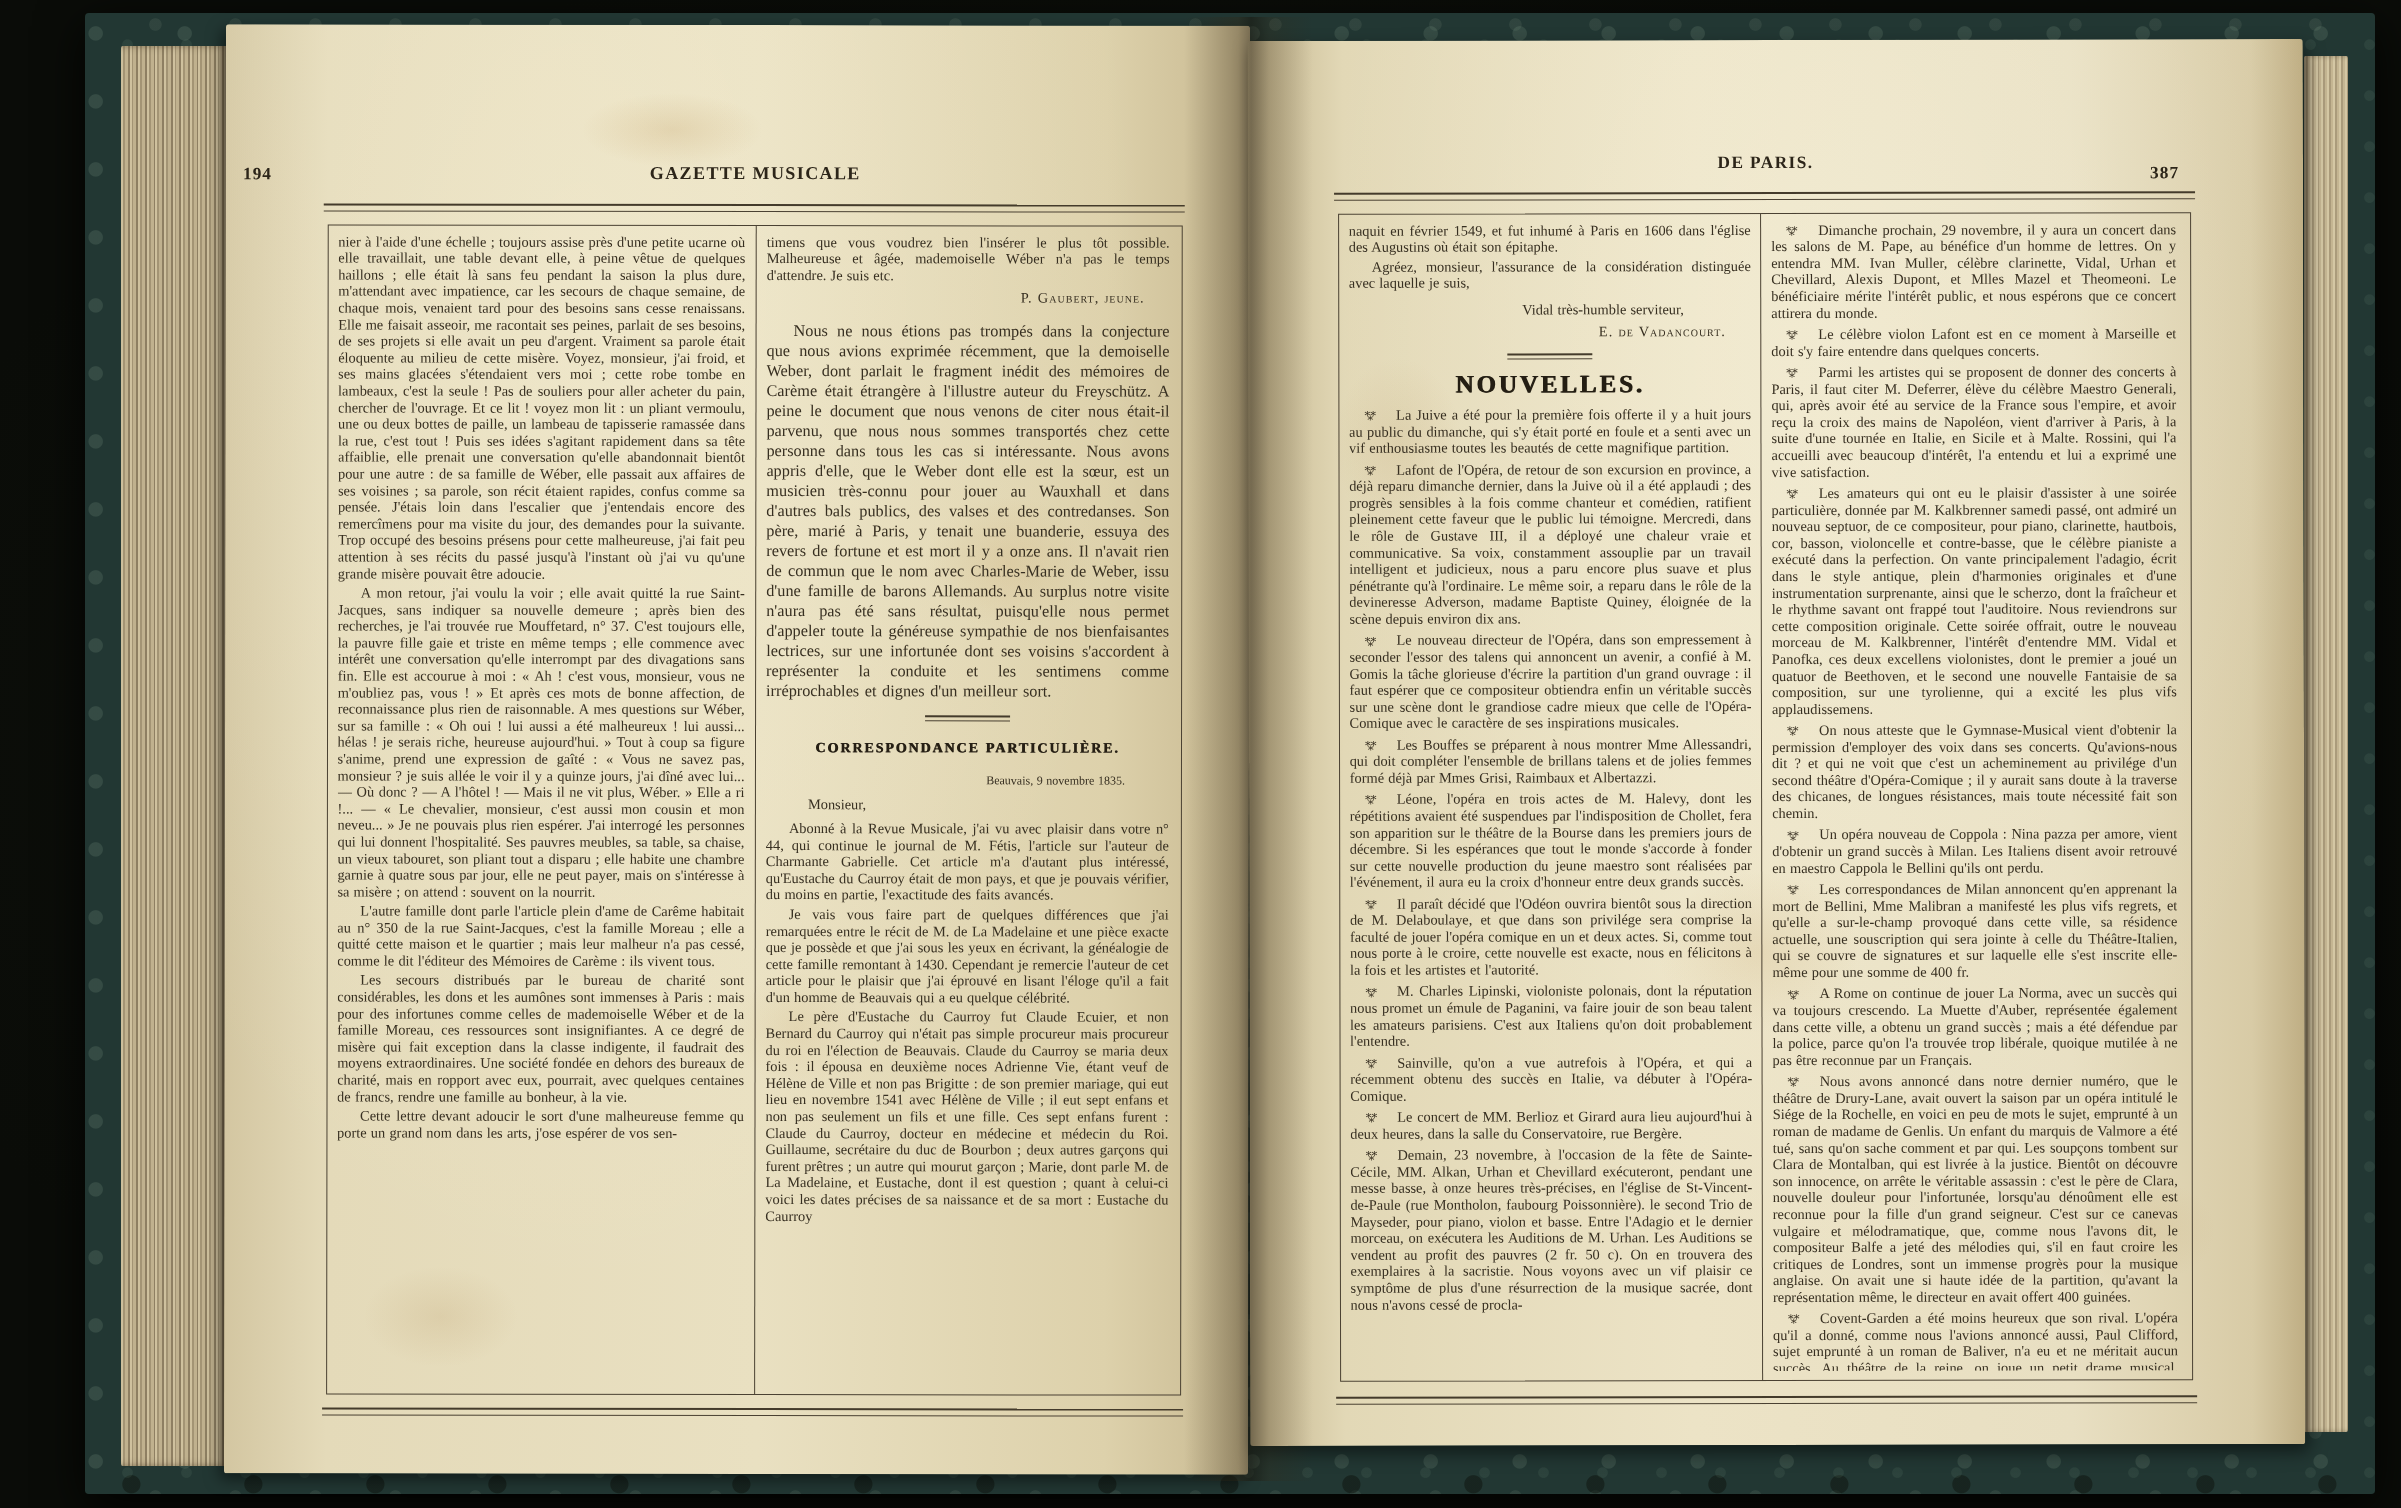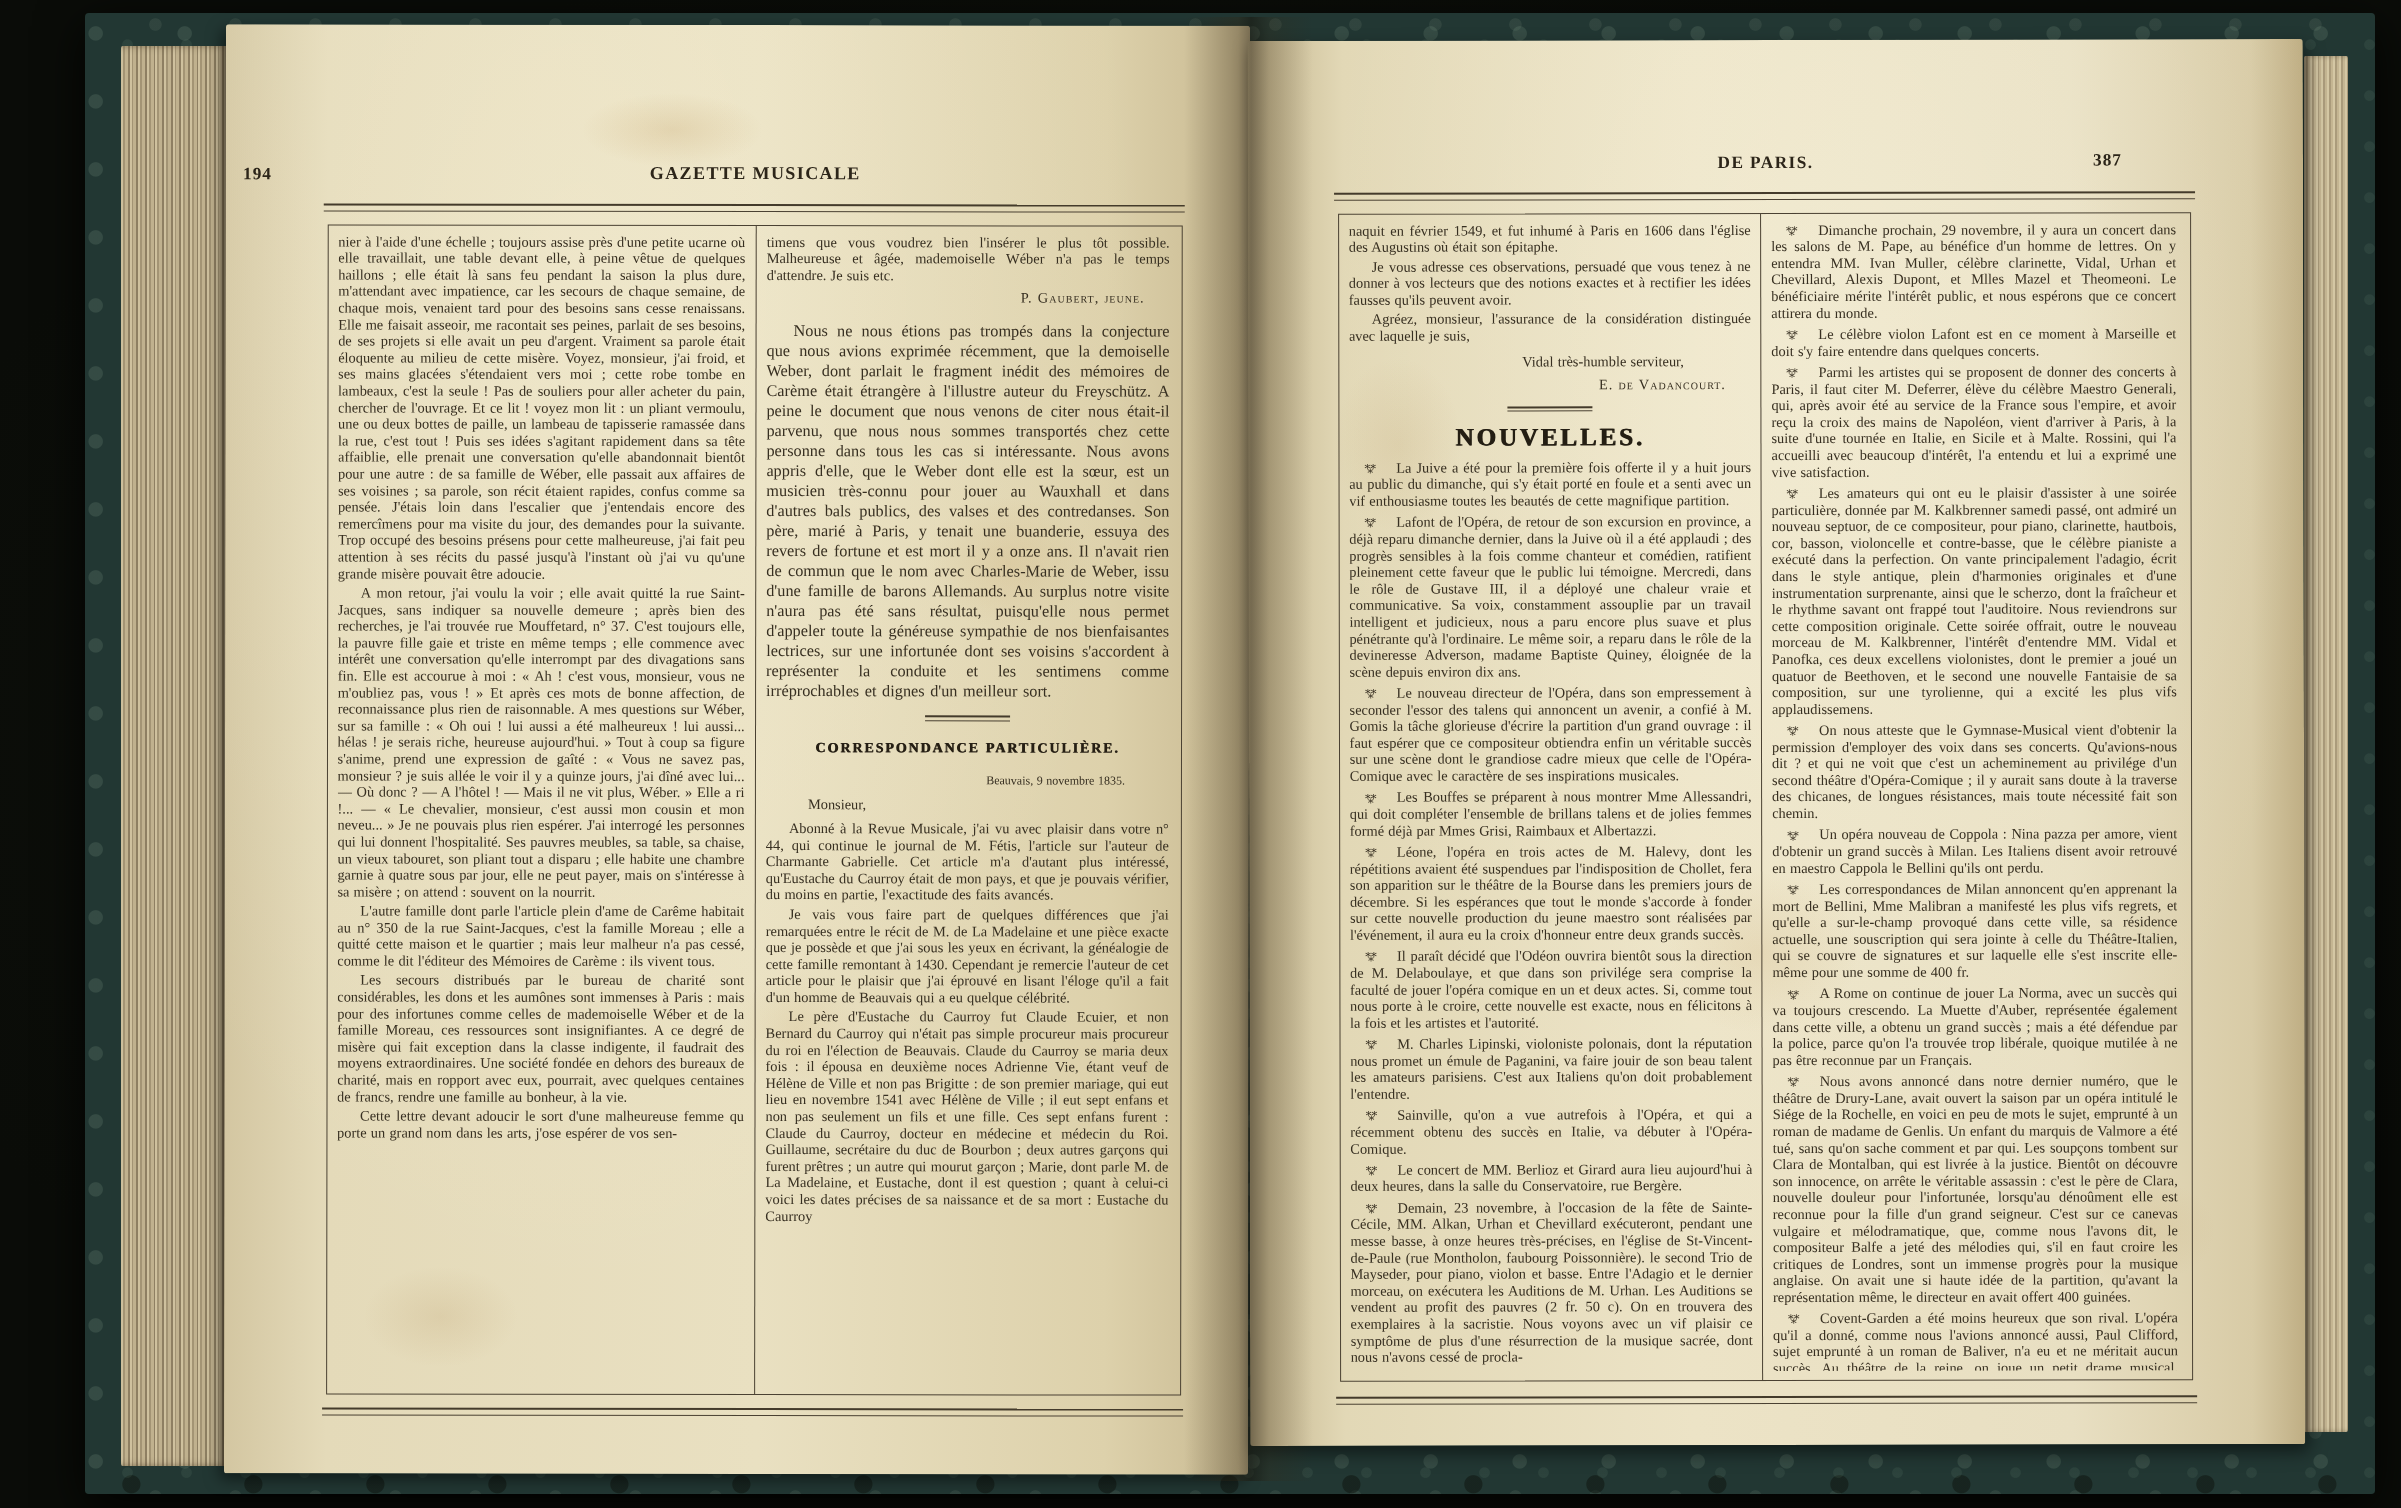--- a/index.html
+++ b/index.html
@@ -98,26 +98,25 @@
         </div>
     </div>
     <div class="rule-double" style="left:98px;top:1383px;width:861px;"></div>
   </div>
 
   <div class="page page-right">
     <div class="stain" style="left:365px;top:797px;width:288px;height:231px;background:radial-gradient(closest-side,rgba(185,143,78,0.15),transparent 70%);"></div>
     <div class="stain" style="left:58px;top:279px;width:183px;height:250px;background:radial-gradient(closest-side,rgba(165,125,66,0.12),transparent 70%);"></div>
     <div class="stain" style="left:778px;top:1114px;width:221px;height:154px;background:radial-gradient(closest-side,rgba(185,143,78,0.14),transparent 70%);"></div>
     <div class="runhead" style="left:90px;top:113px;width:855px;font-size:17.3px;">DE PARIS.</div>
-    <div class="pagenum" style="left:845px;top:111px;width:86px;">387</div>
+    <div class="pagenum" style="left:845px;top:124px;width:86px;text-align:right;">387</div>
     <div class="rule-double" style="left:86px;top:152px;width:861px;"></div>
     <div class="frame" style="left:90px;top:173px;width:851px;height:1166px;">
       <div class="col" style="left:9.6px;width:402px;">
           <p class="t-noind">naquit en février 1549, et fut inhumé à Paris en 1606 dans l'église des Augustins où était son épitaphe.</p>
-          <p class="t-ind">Je vous adresse ces observations, persuadé que vous tenez à ne donner à vos lecteurs que des notions exactes et à rectifier les idées fausses qu'ils peuvent avoir.</p>
           <p class="t-ind">Agréez, monsieur, l'assurance de la considération distinguée avec laquelle je suis,</p>
           <p class="t-right">Vidal très-humble serviteur,</p>
           <p class="t-sig">E. de Vadancourt.</p>
           <div class="divider"></div>
           <p class="t-headlarge">NOUVELLES.</p>
           <p class="t-news"><span class="asterism">⁂</span>La Juive a été pour la première fois offerte il y a huit jours au public du dimanche, qui s'y était porté en foule et a senti avec un vif enthousiasme toutes les beautés de cette magnifique partition.</p>
           <p class="t-news"><span class="asterism">⁂</span>Lafont de l'Opéra, de retour de son excursion en province, a déjà reparu dimanche dernier, dans la Juive où il a été applaudi ; des progrès sensibles à la fois comme chanteur et comédien, ratifient pleinement cette faveur que le public lui témoigne. Mercredi, dans le rôle de Gustave III, il a déployé une chaleur vraie et communicative. Sa voix, constamment assouplie par un travail intelligent et judicieux, nous a paru encore plus suave et plus pénétrante qu'à l'ordinaire. Le même soir, a reparu dans le rôle de la devineresse Adverson, madame Baptiste Quiney, éloignée de la scène depuis environ dix ans.</p>
           <p class="t-news"><span class="asterism">⁂</span>Le nouveau directeur de l'Opéra, dans son empressement à seconder l'essor des talens qui annoncent un avenir, a confié à M. Gomis la tâche glorieuse d'écrire la partition d'un grand ouvrage : il faut espérer que ce compositeur obtiendra enfin un véritable succès sur une scène dont le grandiose cadre mieux que celle de l'Opéra-Comique avec le caractère de ses inspirations musicales.</p>
           <p class="t-news"><span class="asterism">⁂</span>Les Bouffes se préparent à nous montrer Mme Allessandri, qui doit compléter l'ensemble de brillans talens et de jolies femmes formé déjà par Mmes Grisi, Raimbaux et Albertazzi.</p>
           <p class="t-news"><span class="asterism">⁂</span>Léone, l'opéra en trois actes de M. Halevy, dont les répétitions avaient été suspendues par l'indisposition de Chollet, fera son apparition sur le théâtre de la Bourse dans les premiers jours de décembre. Si les espérances que tout le monde s'accorde à fonder sur cette nouvelle production du jeune maestro sont réalisées par l'événement, il aura eu la croix d'honneur entre deux grands succès.</p>

